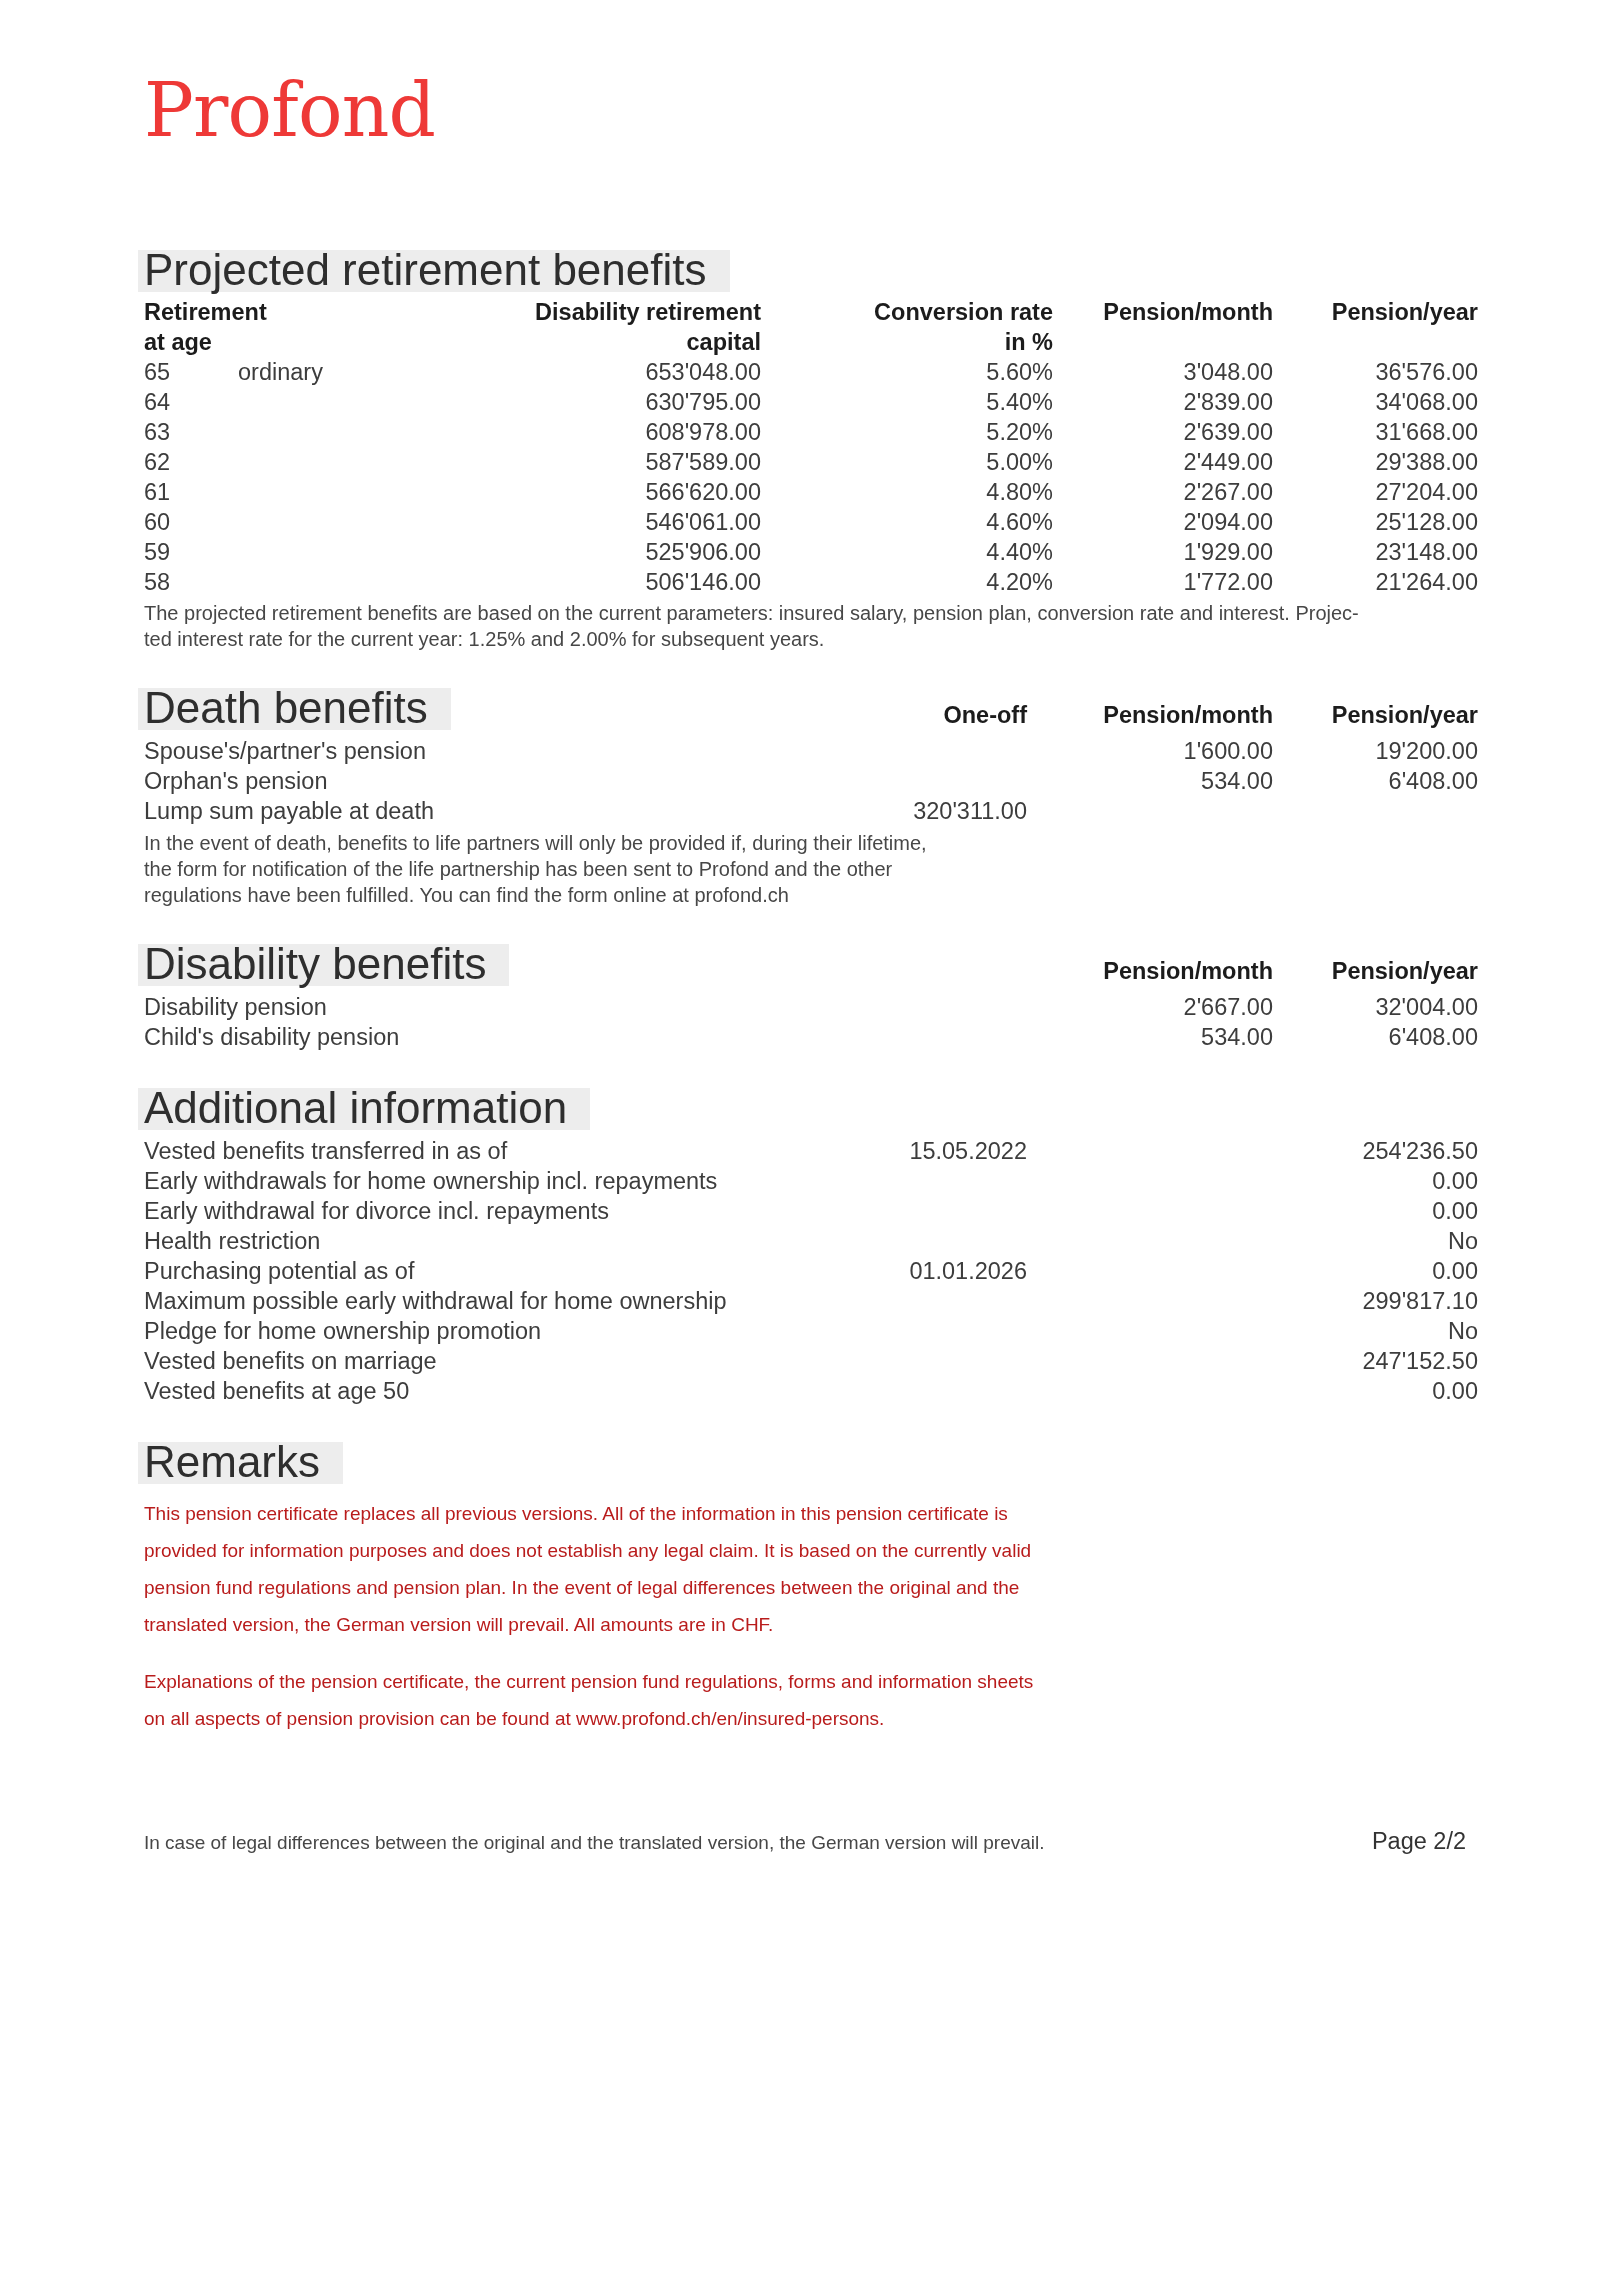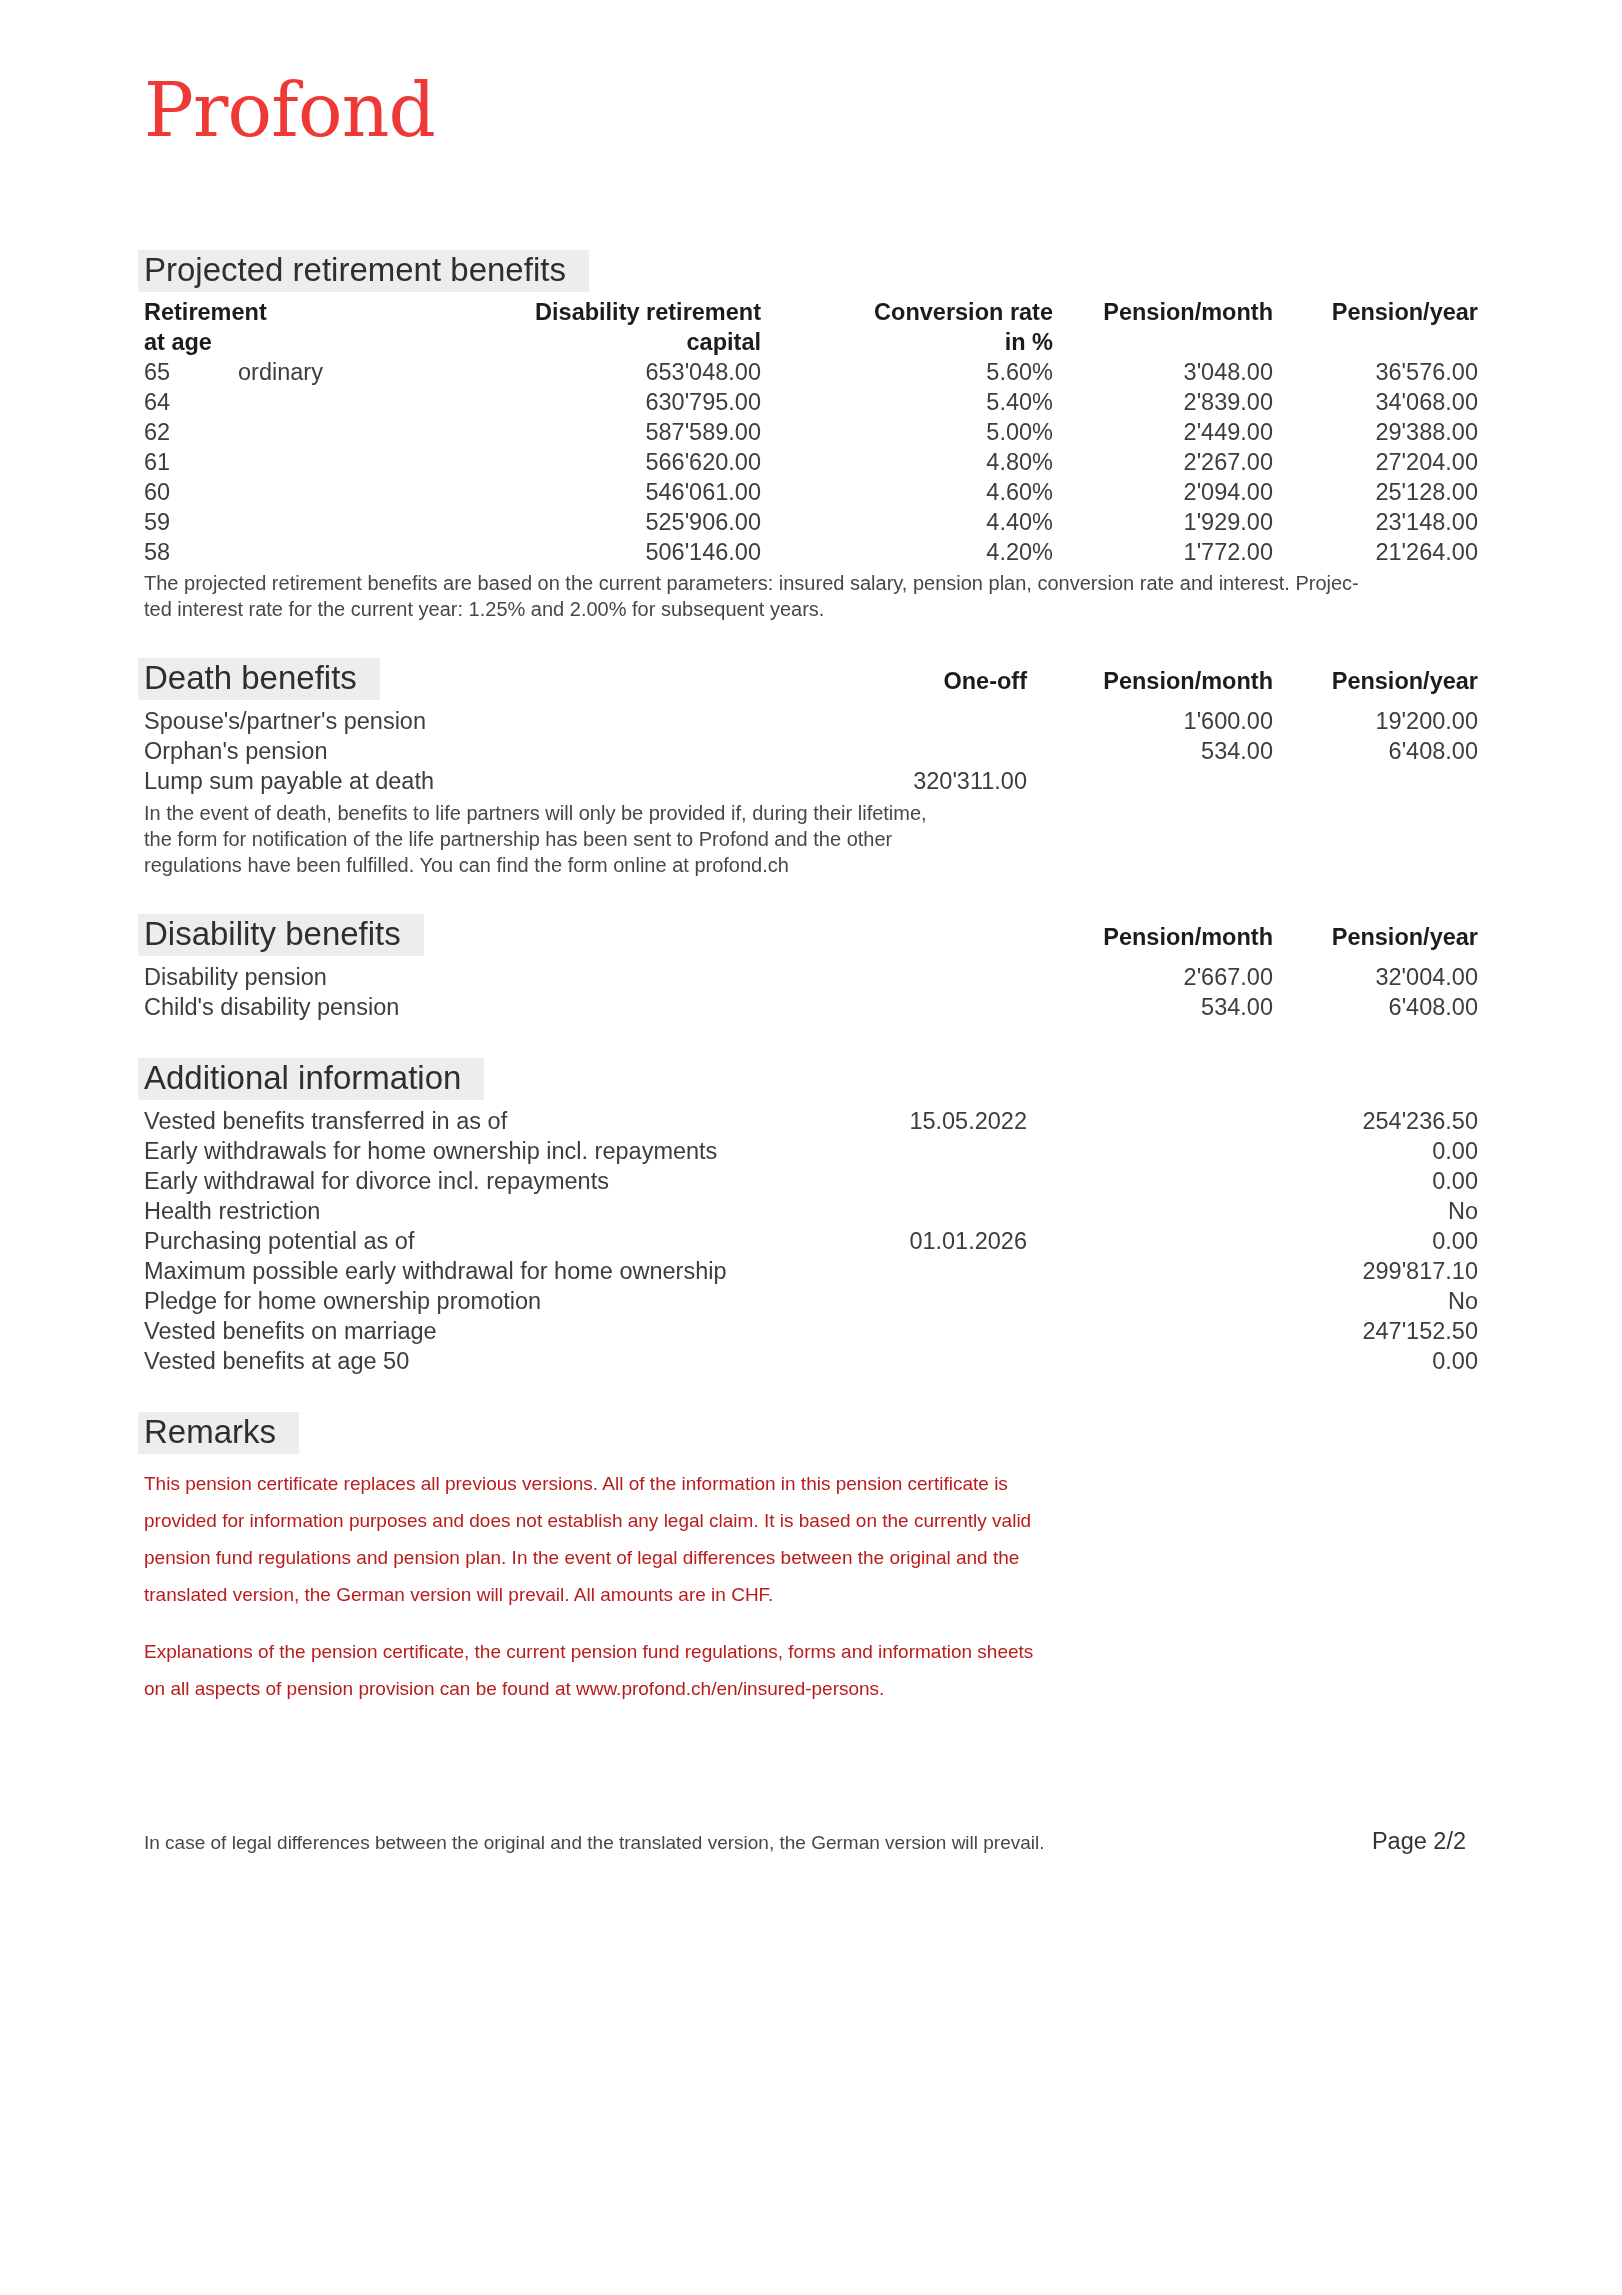--- a/index.html
+++ b/index.html
@@ -14,21 +14,21 @@
     padding:59px 144px 0 144px;
   }
   .logo {
     font-family:"DejaVu Serif", serif;
     font-size:74px; line-height:102px;
     color:#ee3937;
     letter-spacing:-0.8px;
   }
   .section-title {
     display:inline-block;
-    font-size:33px; line-height:39px;
+    font-size:44px; line-height:39px;
     color:#2e2e2e; font-weight:400;
     background:#ededed;
     padding:0 23px 3px 6px; margin-left:-6px;
     white-space:nowrap;
   }
   .bold-head { font-weight:700; color:#1c1c1c; font-size:23.5px; line-height:30px; }
   .pre { white-space:pre-line; }
   .num { text-align:right; }
   .cell { font-size:23.5px; line-height:30px; }
   .small { font-size:20px; line-height:26px; color:#474747; }
@@ -89,20 +89,28 @@
       </div>
       <div class="ret-grid">
         <div class="cell">64</div>
         <div class="cell"></div>
         <div class="cell num">630'795.00</div>
         <div class="cell num">5.40%</div>
         <div class="cell num">2'839.00</div>
         <div class="cell num">34'068.00</div>
       </div>
       <div class="ret-grid">
+        <div class="cell">63</div>
+        <div class="cell"></div>
+        <div class="cell num">608'978.00</div>
+        <div class="cell num">5.20%</div>
+        <div class="cell num">2'639.00</div>
+        <div class="cell num">31'668.00</div>
+      </div>
+      <div class="ret-grid">
         <div class="cell">62</div>
         <div class="cell"></div>
         <div class="cell num">587'589.00</div>
         <div class="cell num">5.00%</div>
         <div class="cell num">2'449.00</div>
         <div class="cell num">29'388.00</div>
       </div>
       <div class="ret-grid">
         <div class="cell">61</div>
         <div class="cell"></div>

